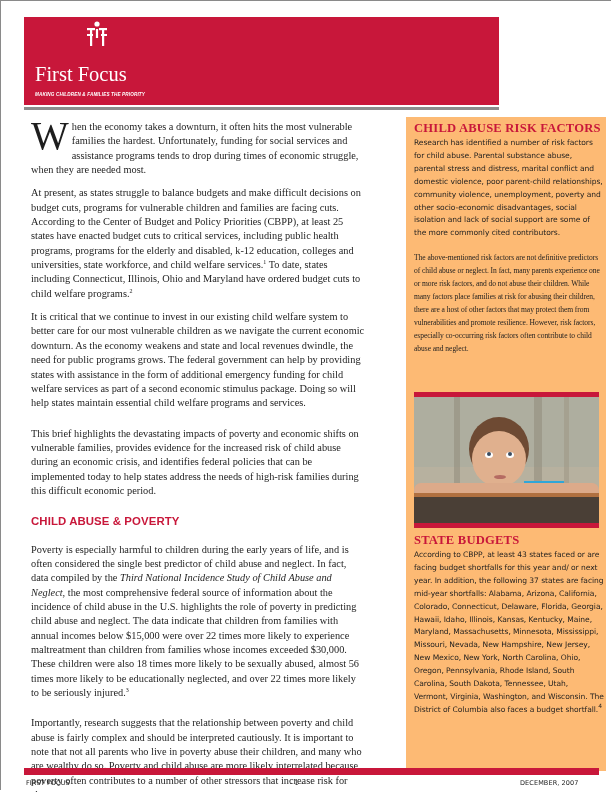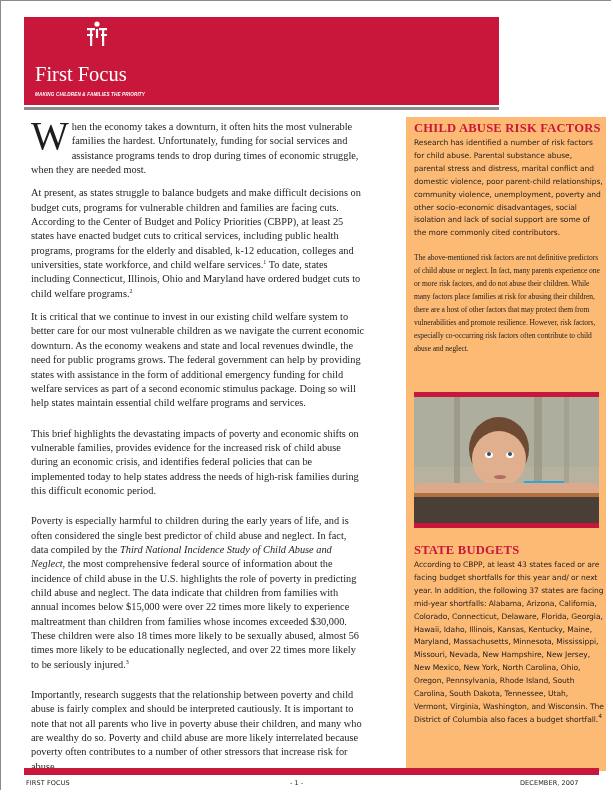--- a/index.html
+++ b/index.html
@@ -78,21 +78,21 @@
     .sb1 .side-heading { margin-bottom: 1px; }
     .sb1 .side-text + .side-text { margin-top: 12px; font-family: Liberation Serif, serif; }
     .photo {
       position: absolute; left: 8px; top: 275px; width: 185px; height: 136px;
       background: #c8173a;
     }
     .photo-inner {
       position: absolute; left: 0; top: 5px; width: 185px; height: 126px; overflow: hidden;
       background: linear-gradient(90deg, #8a9a92 0%, #b9b6a6 20%, #cfc6b3 40%, #a8a18f 60%, #cbbfa3 80%, #9f937e 100%);
     }
-    .sb2 { position: absolute; left: 8px; top: 426px; width: 190px; }
+    .sb2 { position: absolute; left: 8px; top: 416px; width: 190px; }
     .sb2 .side-heading { margin-bottom: 1px; }
     
     .footer-bar {
       position: absolute; left: 24px; top: 768px; width: 575px; height: 7px; background: #c8173a;
     }
     .footer-text {
       position: absolute; top: 779px; font-family: "DejaVu Sans", sans-serif; font-size: 6.5px; color: #222;
       letter-spacing: 0.1px;
     }
     .footer-left { left: 26px; }
@@ -125,20 +125,21 @@
 
 <div class="main">
   <p>
     <span class="dropcap">W</span><span>hen the economy takes a downturn, it often hits the most vulnerable families the hardest. Unfortunately, funding for social services and assistance programs tends to drop during times of  economic struggle, when they are needed most.</span>
   </p>
   <p>
     <span>At present, as states struggle to balance budgets and make difficult decisions on budget cuts, programs for vulnerable children and families are facing cuts. According to the Center of Budget and Policy Priorities (CBPP), at least 25 states have enacted budget cuts to critical services, including public health programs, programs for the elderly and disabled, k-12 education, colleges and universities, state workforce, and child welfare services.</span><sup>1</sup><span> To date, states including Connecticut, Illinois, Ohio and Maryland have ordered budget cuts to child welfare programs.</span><sup>2</sup>
   </p>
   <p class="gap">It is critical that we continue to invest in our existing child welfare system to better care for our most vulnerable children as we navigate the current economic downturn. As the economy weakens and state and local revenues dwindle, the need for public programs grows. The federal government can help by providing states with assistance in the form of  additional emergency funding for child welfare services as part of a second economic stimulus package. Doing so will help states maintain essential  child welfare programs and services.</p>
   <p class="gap">This brief highlights the devastating impacts of poverty and economic shifts on vulnerable families, provides evidence for the increased risk of child abuse during an economic crisis, and identifies federal policies that can be implemented today to help states address the needs of high-risk families during this difficult economic period.</p>
+  <div class="section-heading">CHILD ABUSE &amp; POVERTY</div>
   <p class="gap">
     <span>Poverty is especially harmful to children during the early years of life, and is often considered the single best predictor of child abuse and neglect. In fact, data compiled by the </span><span class="italic">Third National Incidence Study of Child Abuse and Neglect</span><span>, the most comprehensive federal source of information about the incidence of child abuse in the U.S. highlights the role of poverty in predicting child abuse and neglect. The data indicate that children from families with annual incomes below $15,000 were over 22 times more likely to experience maltreatment than children from families whose incomes exceeded $30,000. These children were also 18 times more likely to be sexually abused, almost 56 times more likely to be educationally neglected, and over 22 times more likely to be seriously injured.</span><sup>3</sup>
   </p>
   <p>Importantly, research suggests that the relationship between poverty and child abuse is fairly complex and should be interpreted cautiously. It is important to note that not all parents who live in poverty abuse their children, and many who are wealthy do so. Poverty and child abuse are more likely interrelated because poverty often contributes to a number of other stressors that increase risk for abuse.</p>
 </div>
 
 <div class="sidebar">
   <div class="sb1">
     <h3 class="side-heading">CHILD ABUSE RISK FACTORS</h3>
     <p class="side-text">Research has identified a number of risk factors for child abuse. Parental substance abuse, parental stress and distress, marital conflict and domestic violence, poor parent-child relationships, community violence, unemployment, poverty and other socio-economic disadvantages, social isolation and lack of social support are some of the more commonly cited contributors.</p>

